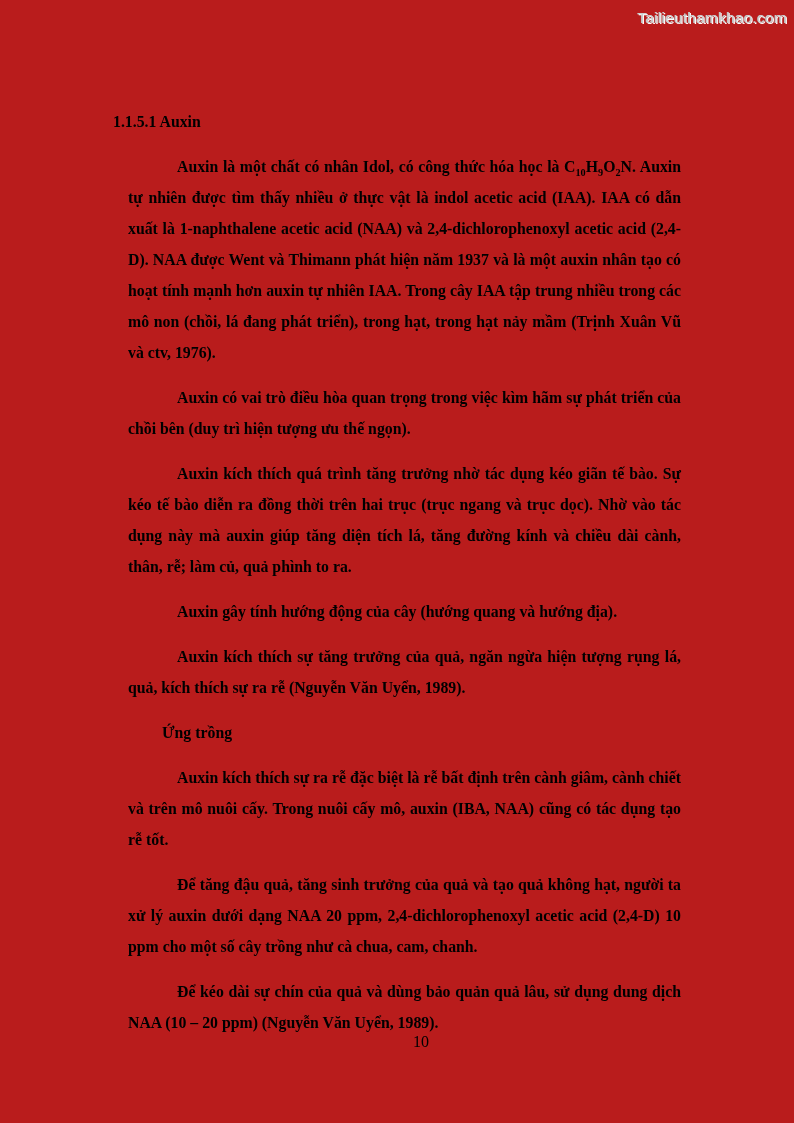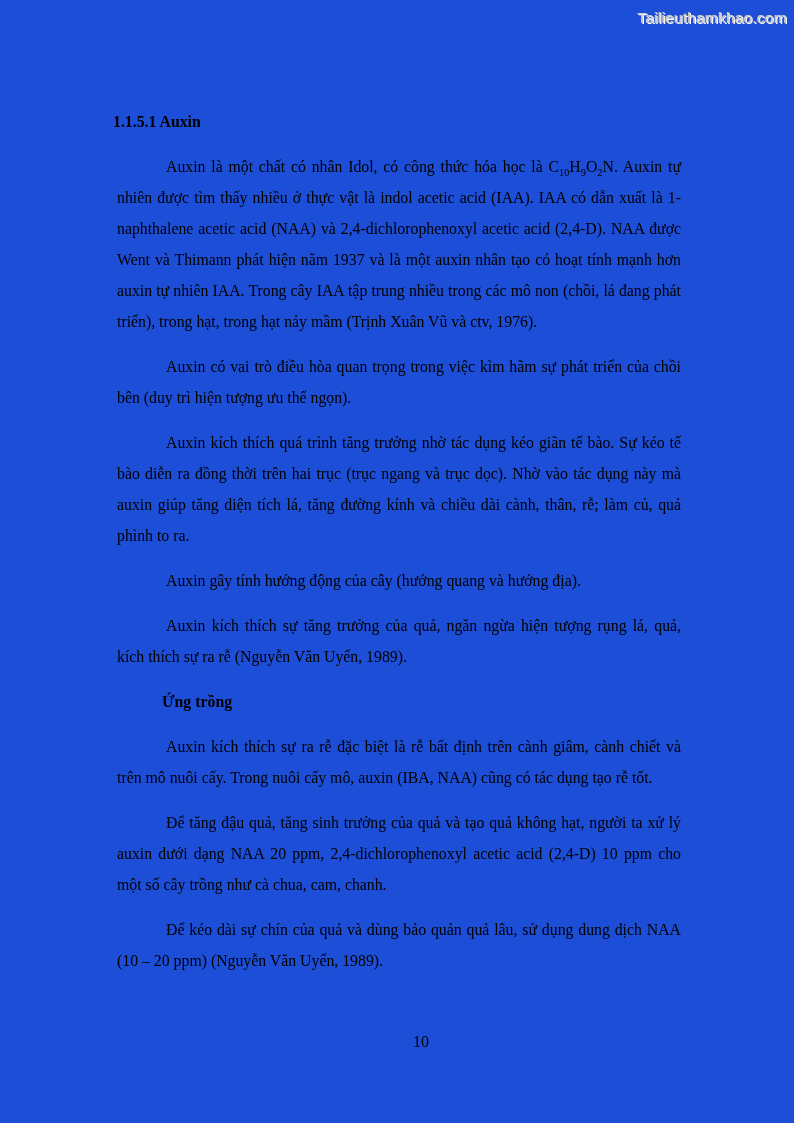--- a/index.html
+++ b/index.html
@@ -4,21 +4,21 @@
 <style>
   html, body {
     margin: 0;
     padding: 0;
     background: #ffffff;
   }
   .page {
     position: relative;
     width: 794px;
     height: 1123px;
-    background: #1d4ed8;
+    background: #b91c1c;
     overflow: hidden;
     font-family: "Liberation Serif", serif;
     color: #000000;
   }
   .watermark {
     position: absolute;
     top: 9px;
     right: 7px;
     font-family: "Liberation Sans", sans-serif;
     font-size: 15.5px;
@@ -37,23 +37,24 @@
   .sec-heading {
     font-weight: bold;
     margin: 0 0 14px 0;
   }
   .sub-heading {
     font-weight: bold;
     margin: 0 0 14px 0;
     text-indent: 49px;
   }
   .para {
-    margin: 0 0 14px 4px;
+    margin: 0 0 14px 15px;
     text-indent: 49px;
     text-align: justify;
+    font-weight: bold;
   }
   .para sub {
     font-size: 0.65em;
     line-height: 0;
   }
   .page-number {
     position: absolute;
     top: 1033px;
     left: 0;
     width: 842px;

